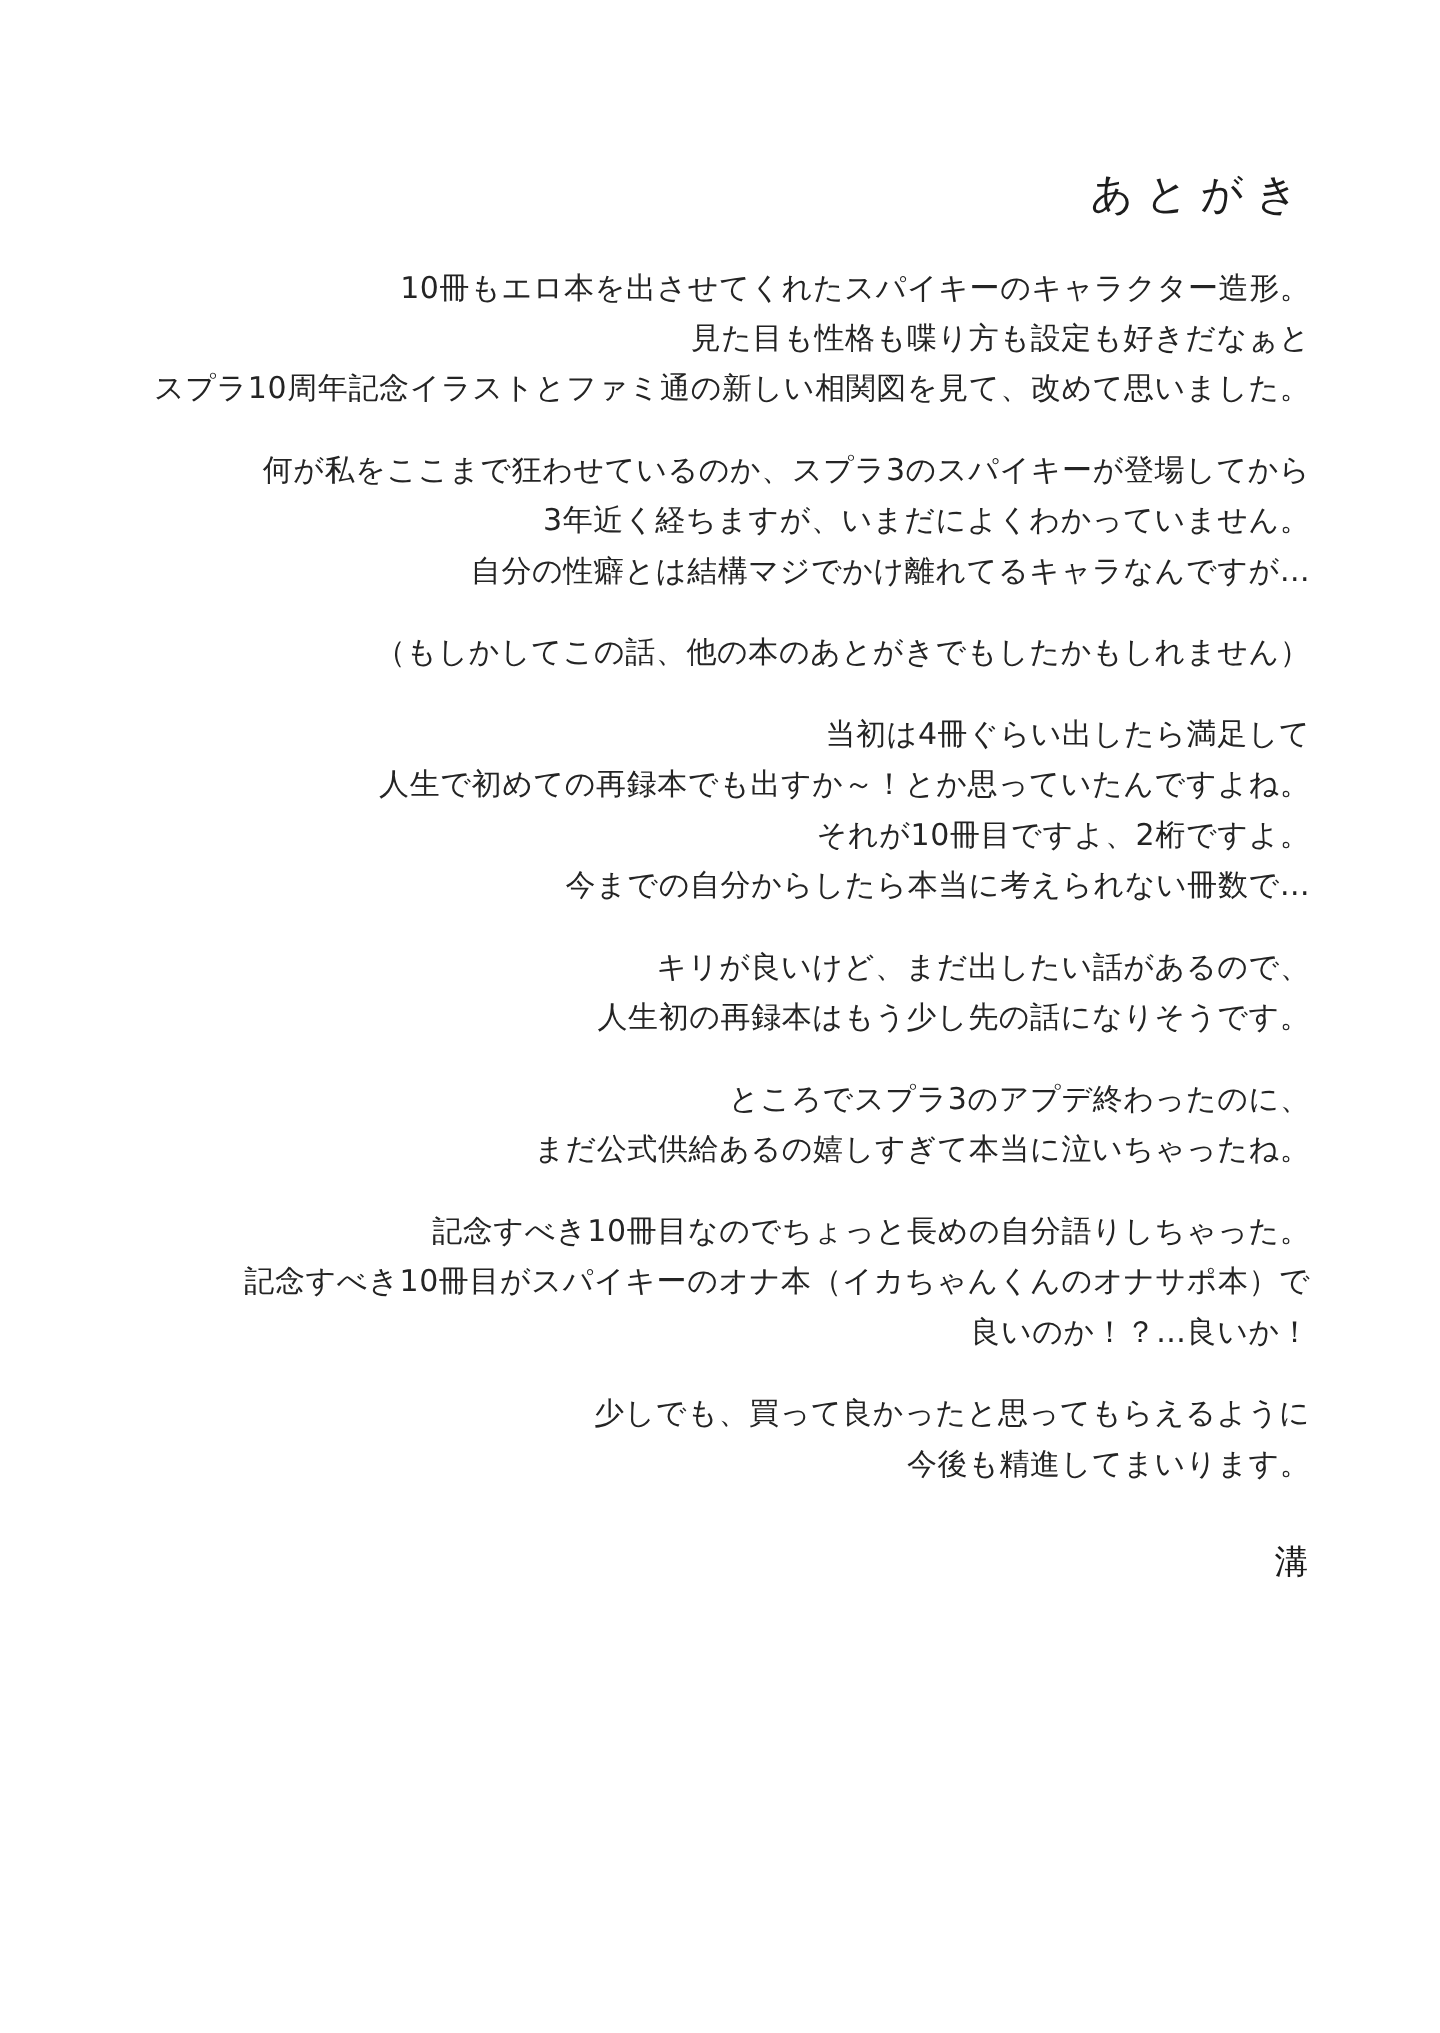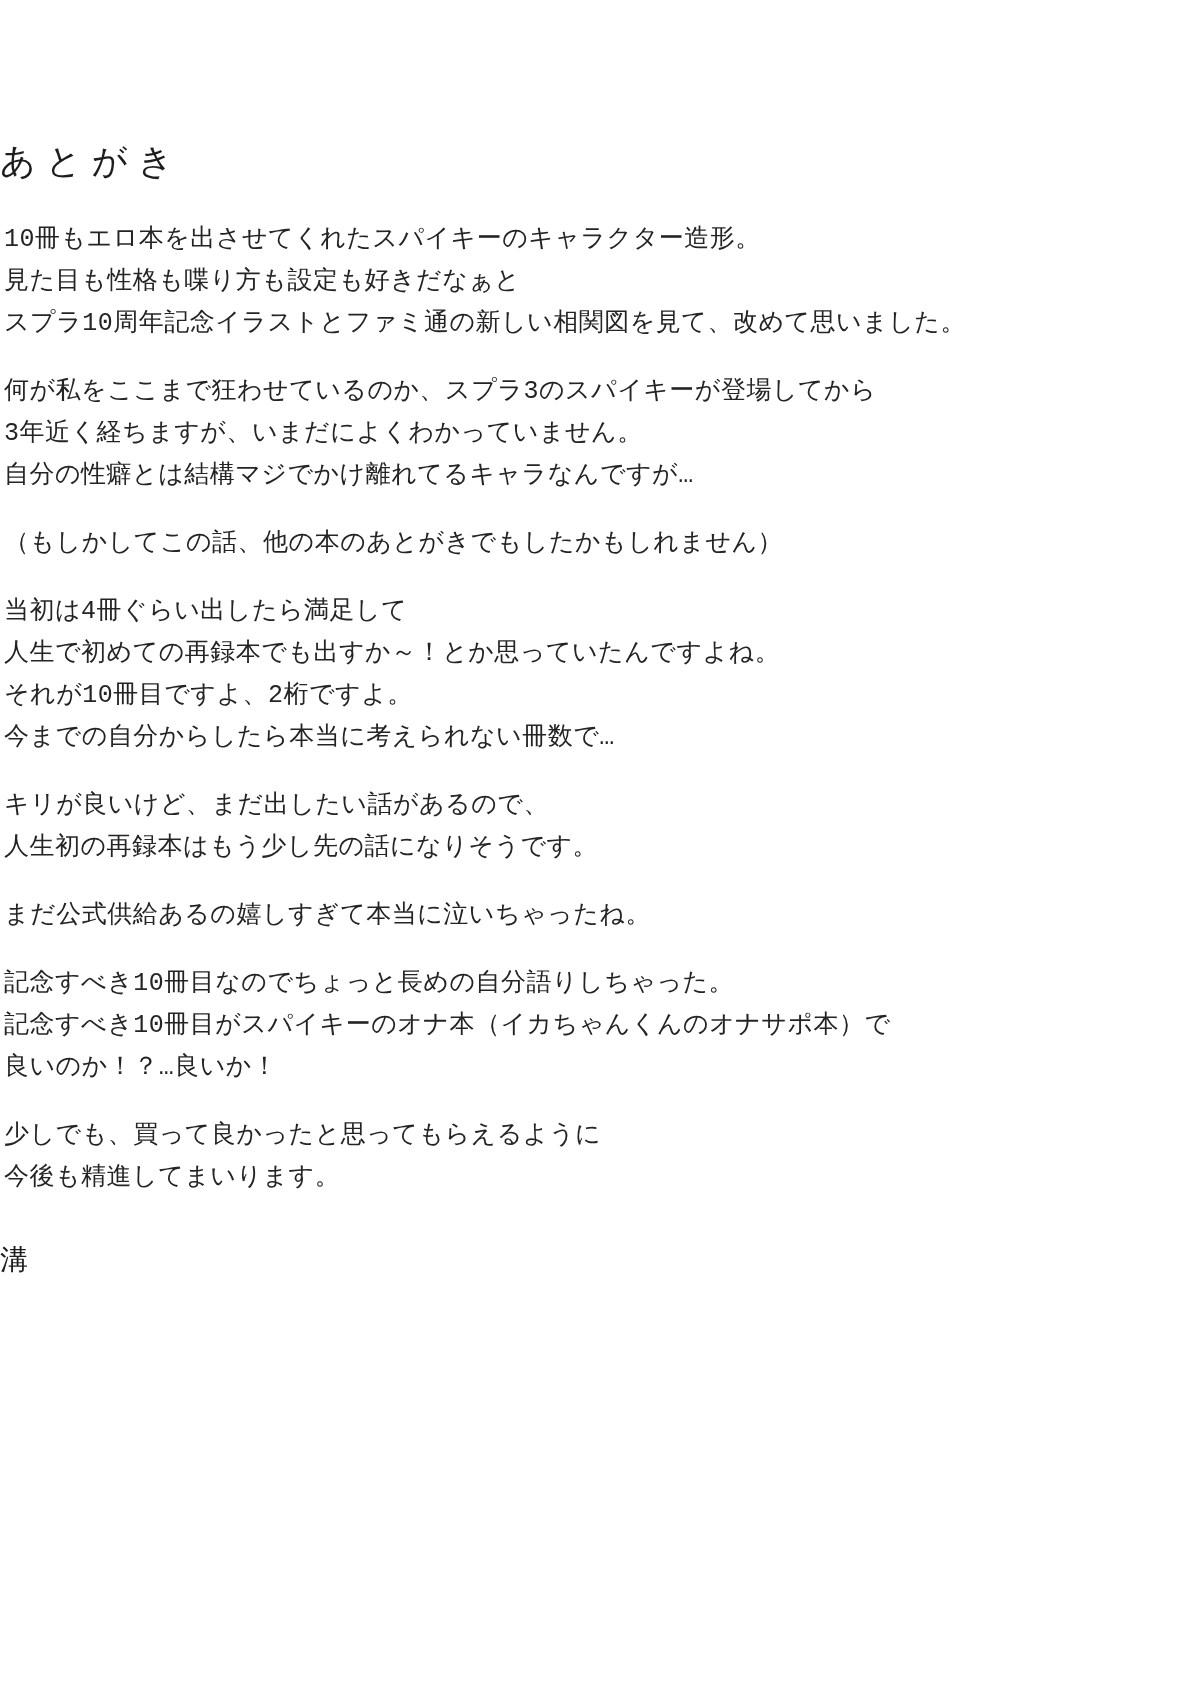--- a/index.html
+++ b/index.html
@@ -14,32 +14,31 @@
     font-family: "DejaVu Sans", "Liberation Sans", sans-serif;
     color: #222222;
     overflow: hidden;
   }
   .page {
     width: 1092px;
     height: 1694px;
     background: #ffffff;
     box-sizing: border-box;
     padding-top: 138px;
-    text-align: left;
+    text-align: right;
   }
   .page-title {
     font-size: 35px;
     font-weight: 400;
     letter-spacing: 10px;
     color: #1d1d1d;
     margin: 0 0 34px 0;
   }
   .paragraph {
     margin: 0 0 26px 4px;
-    font-family: Liberation Mono, monospace;
   }
   .line {
     margin: 0;
     font-size: 25px;
     line-height: 42px;
     letter-spacing: 0.5px;
     color: #242424;
     white-space: nowrap;
   }
   .signature {
@@ -78,20 +77,21 @@
     <p class="line">それが10冊目ですよ、2桁ですよ。</p>
     <p class="line">今までの自分からしたら本当に考えられない冊数で…</p>
   </div>
 
   <div class="paragraph">
     <p class="line">キリが良いけど、まだ出したい話があるので、</p>
     <p class="line">人生初の再録本はもう少し先の話になりそうです。</p>
   </div>
 
   <div class="paragraph">
+    <p class="line">ところでスプラ3のアプデ終わったのに、</p>
     <p class="line">まだ公式供給あるの嬉しすぎて本当に泣いちゃったね。</p>
   </div>
 
   <div class="paragraph">
     <p class="line">記念すべき10冊目なのでちょっと長めの自分語りしちゃった。</p>
     <p class="line">記念すべき10冊目がスパイキーのオナ本（イカちゃんくんのオナサポ本）で</p>
     <p class="line">良いのか！？…良いか！</p>
   </div>
 
   <div class="paragraph">

